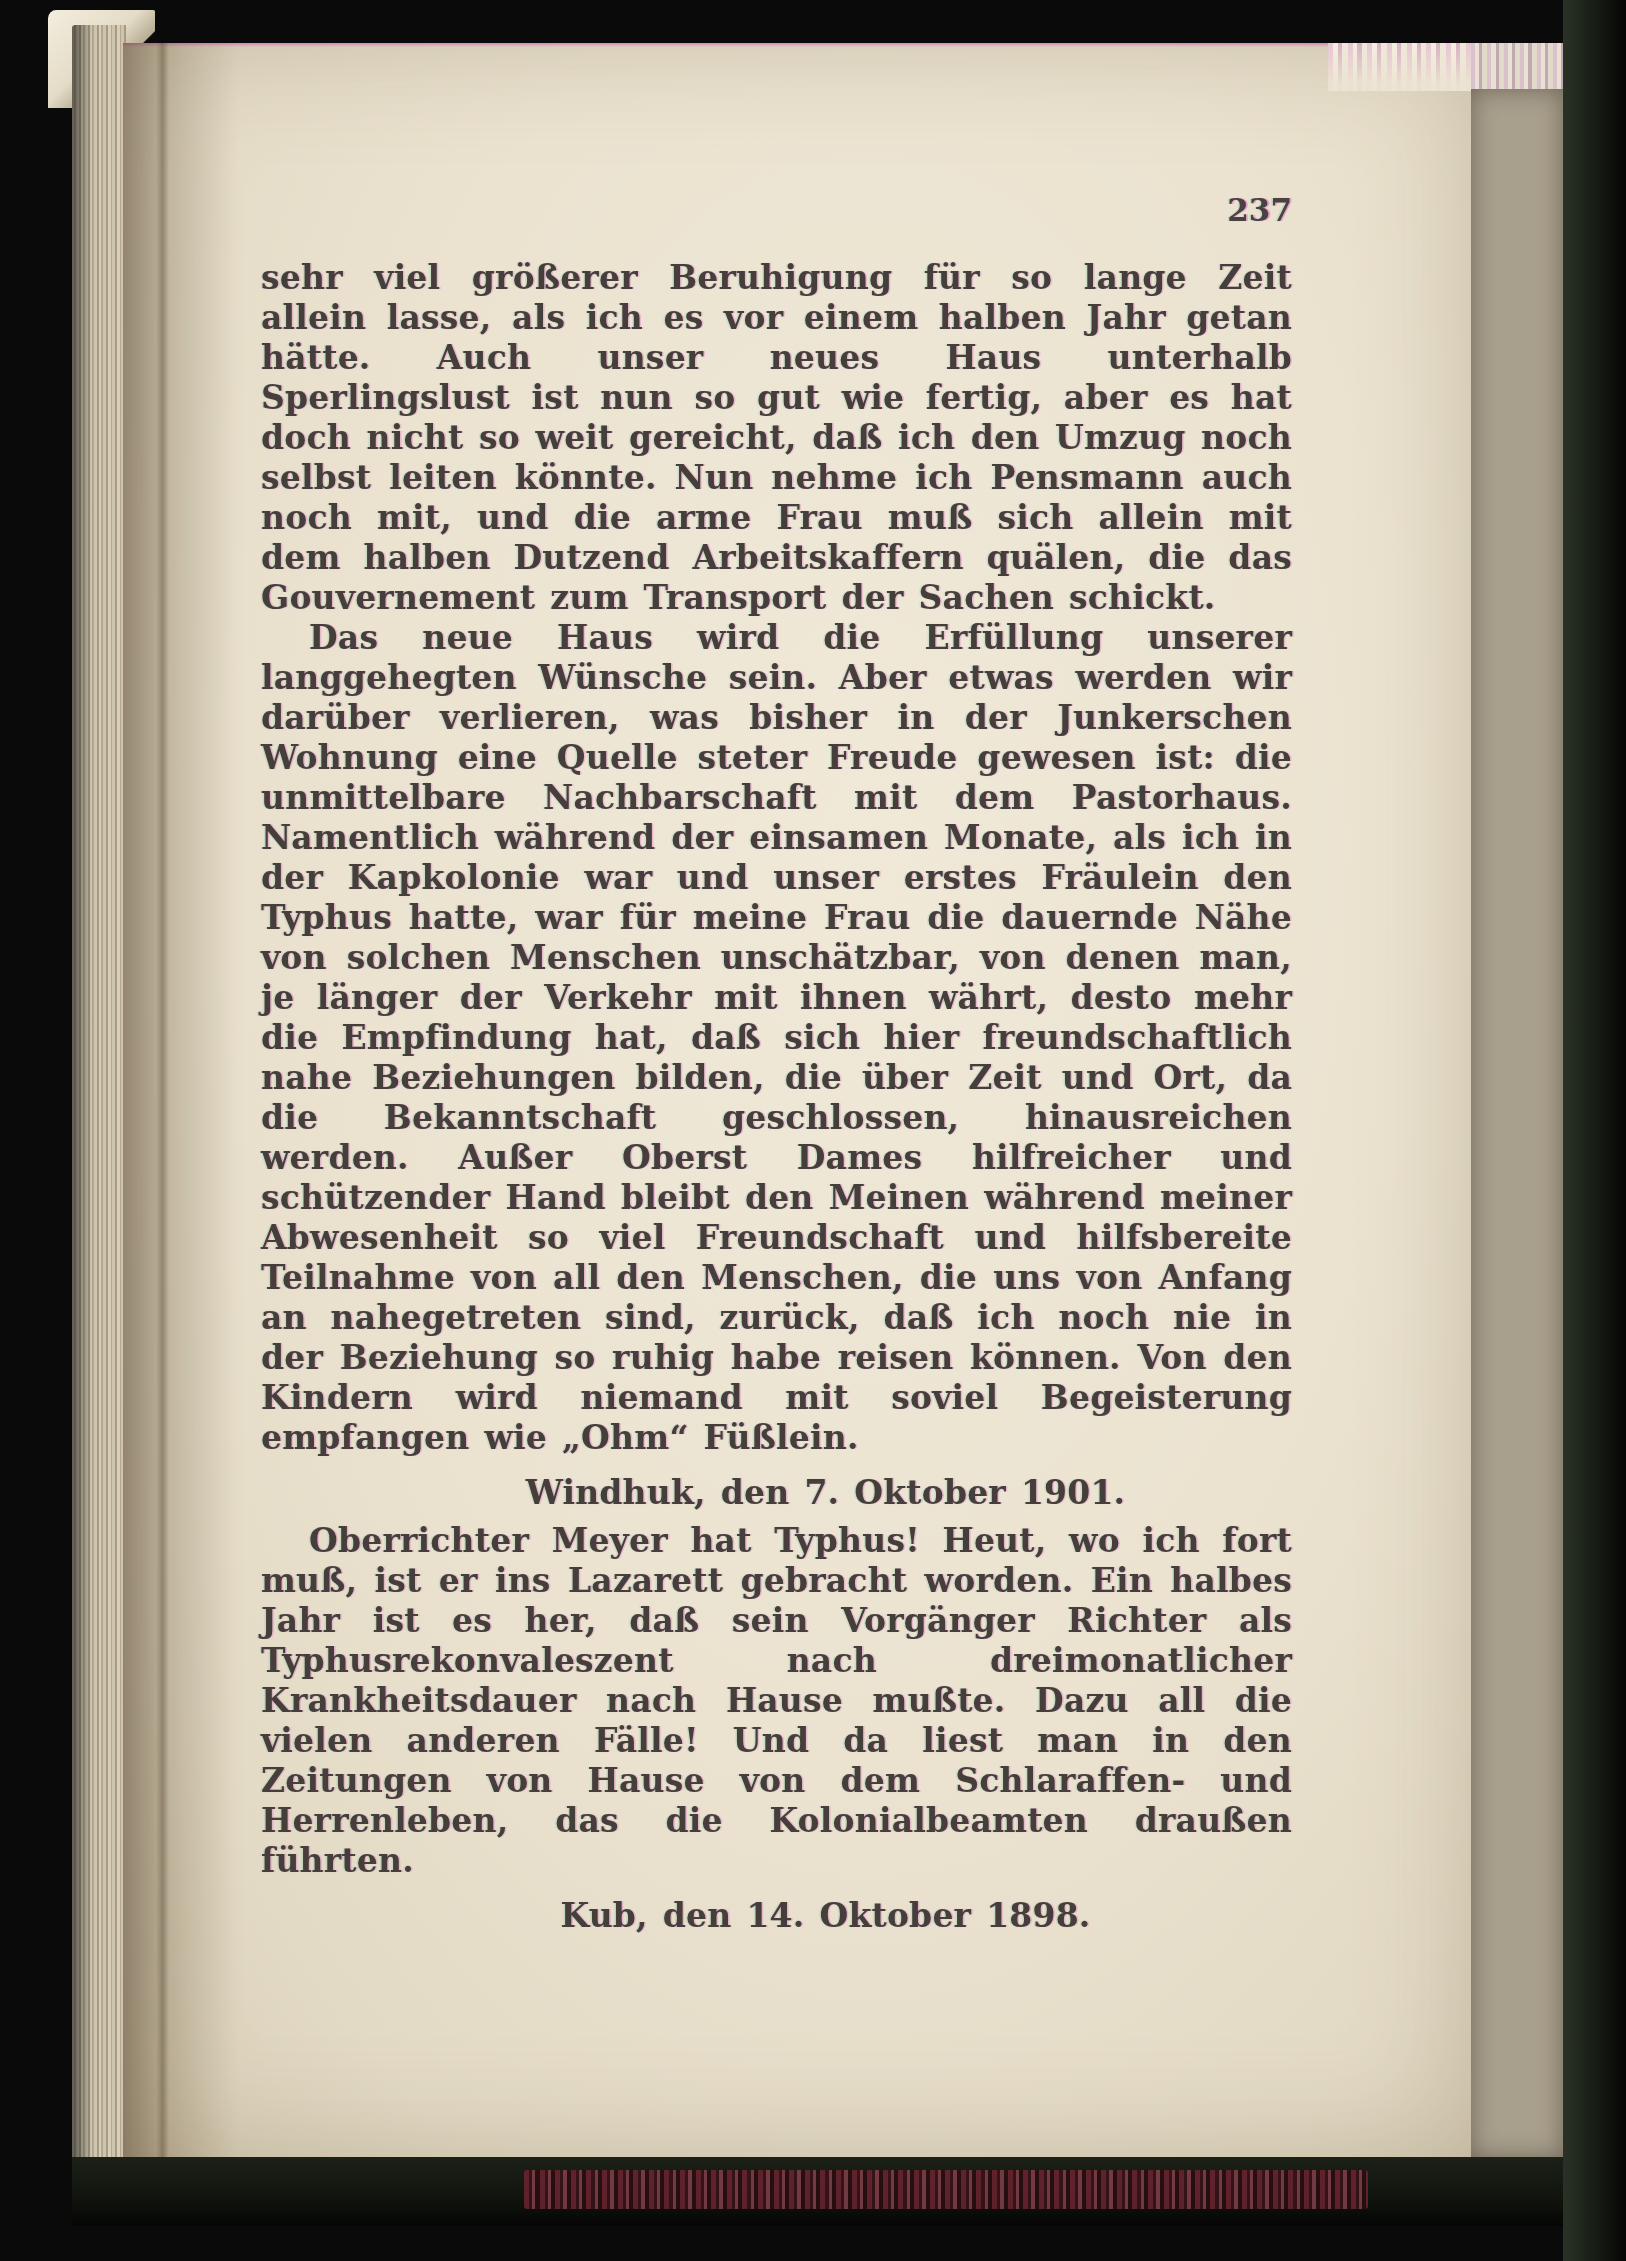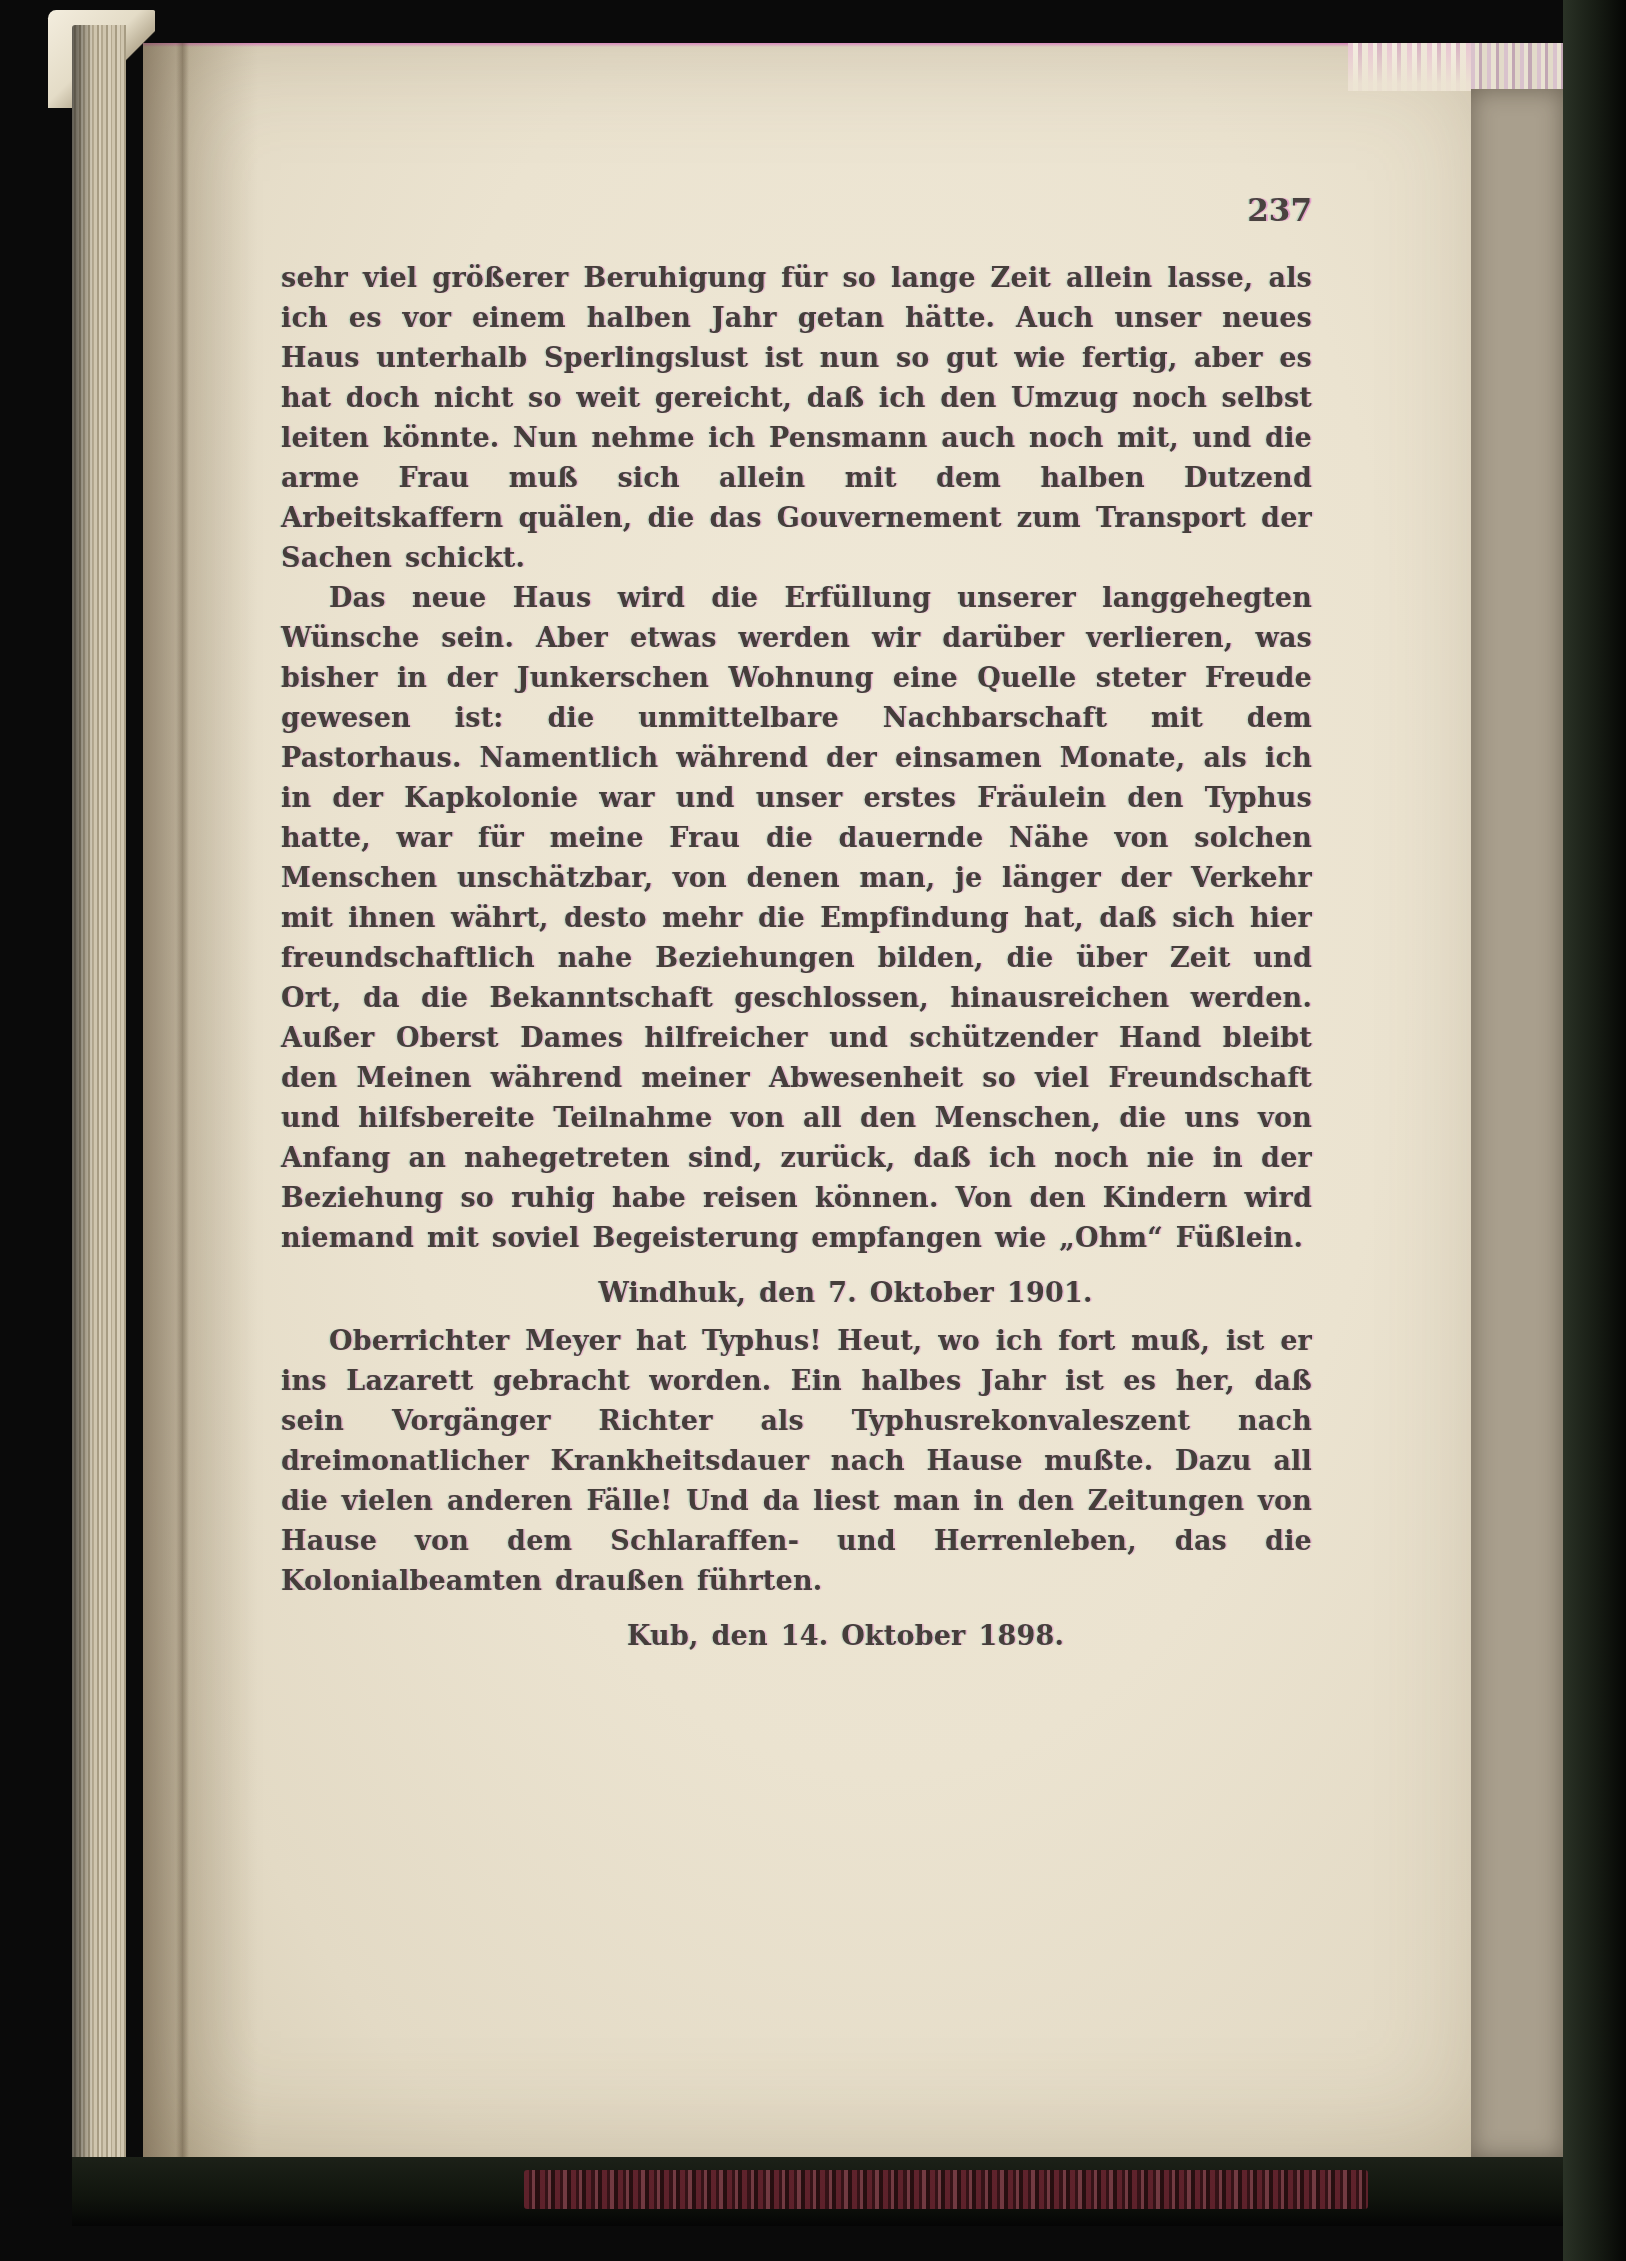--- a/index.html
+++ b/index.html
@@ -36,21 +36,20 @@
   }
 
   
   .page {
     position: absolute;
     left: 123px; top: 43px;
     width: 1351px; height: 2115px;
     background:
       radial-gradient(ellipse at 55% 38%, #f0e9d8 0%, #ebe3d0 50%, #e3dac5 80%, #d6ccb4 100%);
     box-shadow: inset 0 0 115px rgba(110, 92, 62, 0.28);
-    margin-left: 20px;
   }
   .page::before { 
     content: "";
     position: absolute; left: 0; top: 0; right: 0; height: 4.1px;
     background: linear-gradient(180deg, rgba(216,0,190,0.35), rgba(216,0,190,0));
   }
   .gutter {
     position: absolute;
     left: 0; top: 0; width: 115px; height: 100%;
     background: linear-gradient(90deg,
@@ -84,21 +83,21 @@
     text-shadow: 1.8px 0 0.8px rgba(214, 0, 192, 0.30), -1.6px 0 0.8px rgba(0, 170, 130, 0.18);
   }
   .textblock {
     position: absolute;
     left: 138px; top: 215px;
     width: 1031px;
     color: #453e3b;
   }
   .textblock p {
     margin: 0;
-    font-size: 27px;
+    font-size: 33px;
     font-weight: bold;
     line-height: 40px;
     text-align: justify;
     word-spacing: 3.3px;
     letter-spacing: 0.2px;
     text-shadow: 1.5px 0 0.8px rgba(214, 0, 192, 0.20), -1.5px 0 0.8px rgba(0, 170, 130, 0.15);
   }
   .textblock p.indent { text-indent: 48px; }
   .textblock p.dateline {
     text-align: center;

